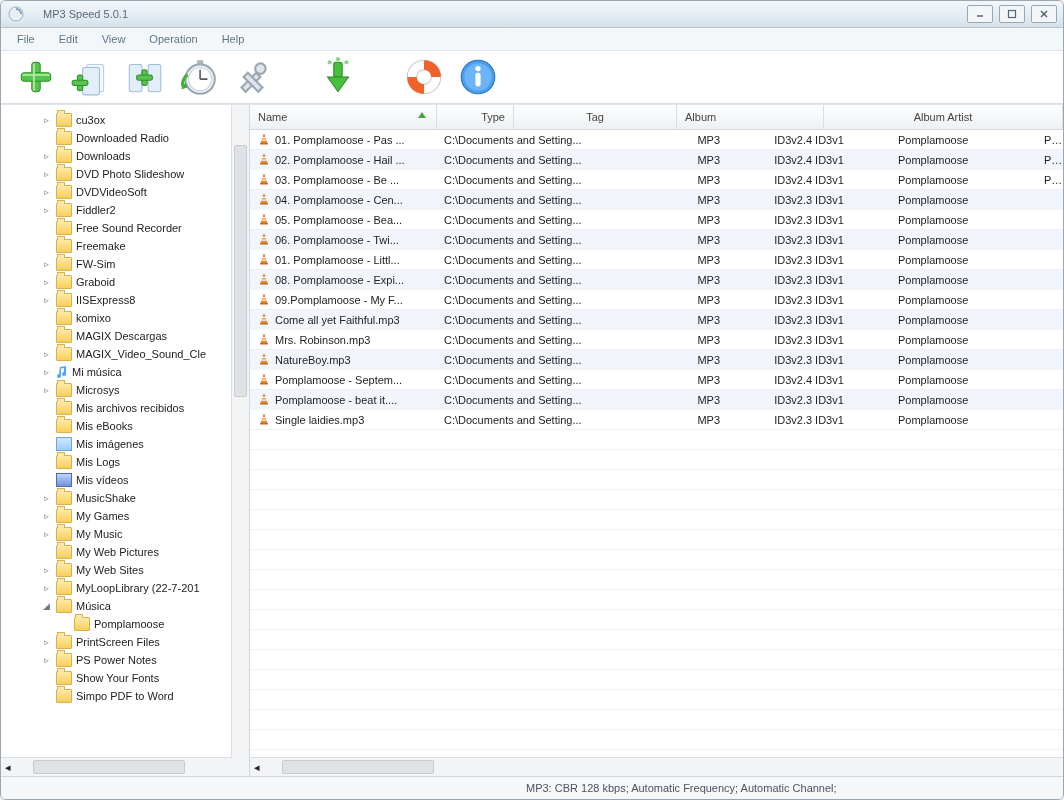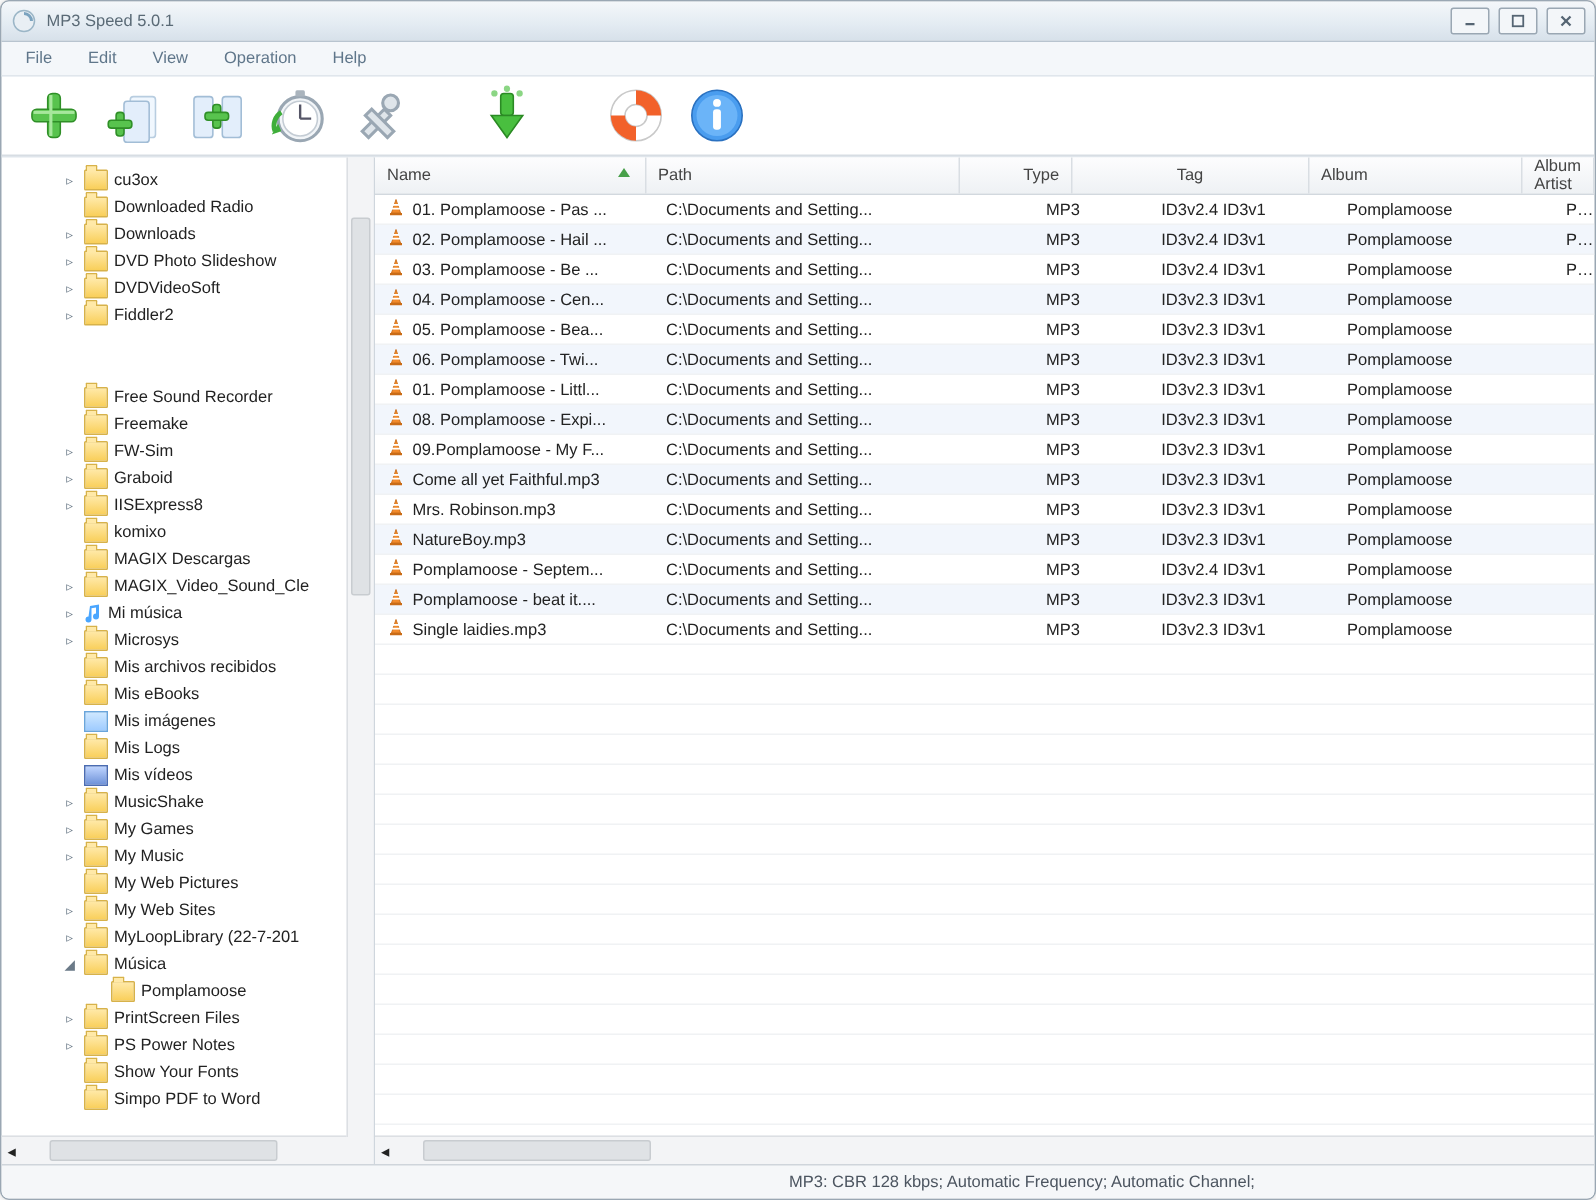--- a/index.html
+++ b/index.html
@@ -1,20 +1,20 @@
 <!DOCTYPE html>
 <html><head>
 <meta charset="utf-8">
 <style>
 html,body{margin:0;padding:0;font-family:Tahoma,Verdana,Arial,sans-serif;font-size:11px;color:#222;background:#fff;}
 .window{box-sizing:border-box;width:1064px;height:800px;border:1px solid #9aa7b3;border-radius:6px;overflow:hidden;background:#fff;box-shadow:0 0 4px rgba(0,0,0,.2);position:relative;display:flex;flex-direction:column;}
 
 .titlebar{height:26px;background:linear-gradient(#f4f7fa,#e3ebf2 60%,#d7e1ea);border-bottom:1px solid #b8c4cf;display:flex;align-items:center;padding:0 6px;color:#5a6a76;}
 .titlebar .appicon{width:18px;height:18px;margin-right:6px;display:flex;align-items:center;justify-content:center;}
-.titlebar .title{flex:1;}
+.titlebar .title{flex:1;margin-left:12px;}
 .titlebar .winbtns{display:flex;gap:6px;}
 .winbtn{width:24px;height:16px;border:1px solid #9aa7b3;border-radius:2px;background:#f3f6f9;display:flex;align-items:center;justify-content:center;color:#556573;cursor:default;}
 .winbtn svg{width:10px;height:10px;}
 
 .menubar{height:22px;background:#f4f7fa;border-bottom:1px solid #e0e6ec;display:flex;align-items:center;padding:0 6px;gap:4px;color:#5f768a;}
 .menubar .m{padding:2px 10px;border-radius:3px;}
 
 .toolbar{height:52px;border-bottom:1px solid #d7dde3;display:flex;align-items:center;gap:12px;padding:0 14px;}
 .toolbar .tb{display:flex;align-items:center;justify-content:center;}
 
@@ -209,21 +209,21 @@
           <div class="node" style="padding-left: 36px;">
             <span class="chev">▹</span>
             <span class="folder-ic"></span>
             <span>DVDVideoSoft</span>
           </div>
           <div class="node" style="padding-left: 36px;">
             <span class="chev">▹</span>
             <span class="folder-ic"></span>
             <span>Fiddler2</span>
           </div>
-          <div class="node" style="padding-left: 36px; margin-top: 37px;">
+          <div class="node" style="padding-left: 36px;">
             <span class="chev"></span>
             <span class="folder-ic"></span>
             <span>Free Sound Recorder</span>
           </div>
           <div class="node" style="padding-left: 36px;">
             <span class="chev"></span>
             <span class="folder-ic"></span>
             <span>Freemake</span>
           </div>
           <div class="node" style="padding-left: 36px;">
@@ -365,23 +365,20 @@
     </div>
 
     <div class="right">
       <div class="cols">
         <div class="col name">
             <span>Name</span>
             <span class="sort-ic"><svg width="12" height="12" viewBox="0 0 12 12">
                 <polygon points="6,2 10,8 2,8" fill="#48a04a"></polygon>
               </svg></span>
           </div>
-        <div class="col path">
-            <span>Path</span>
-          </div>
         <div class="col type">
             <span>Type</span>
           </div>
         <div class="col tag">
             <span>Tag</span>
           </div>
         <div class="col artist">
             <span>Album</span>
           </div>
         <div class="col albumartist">

